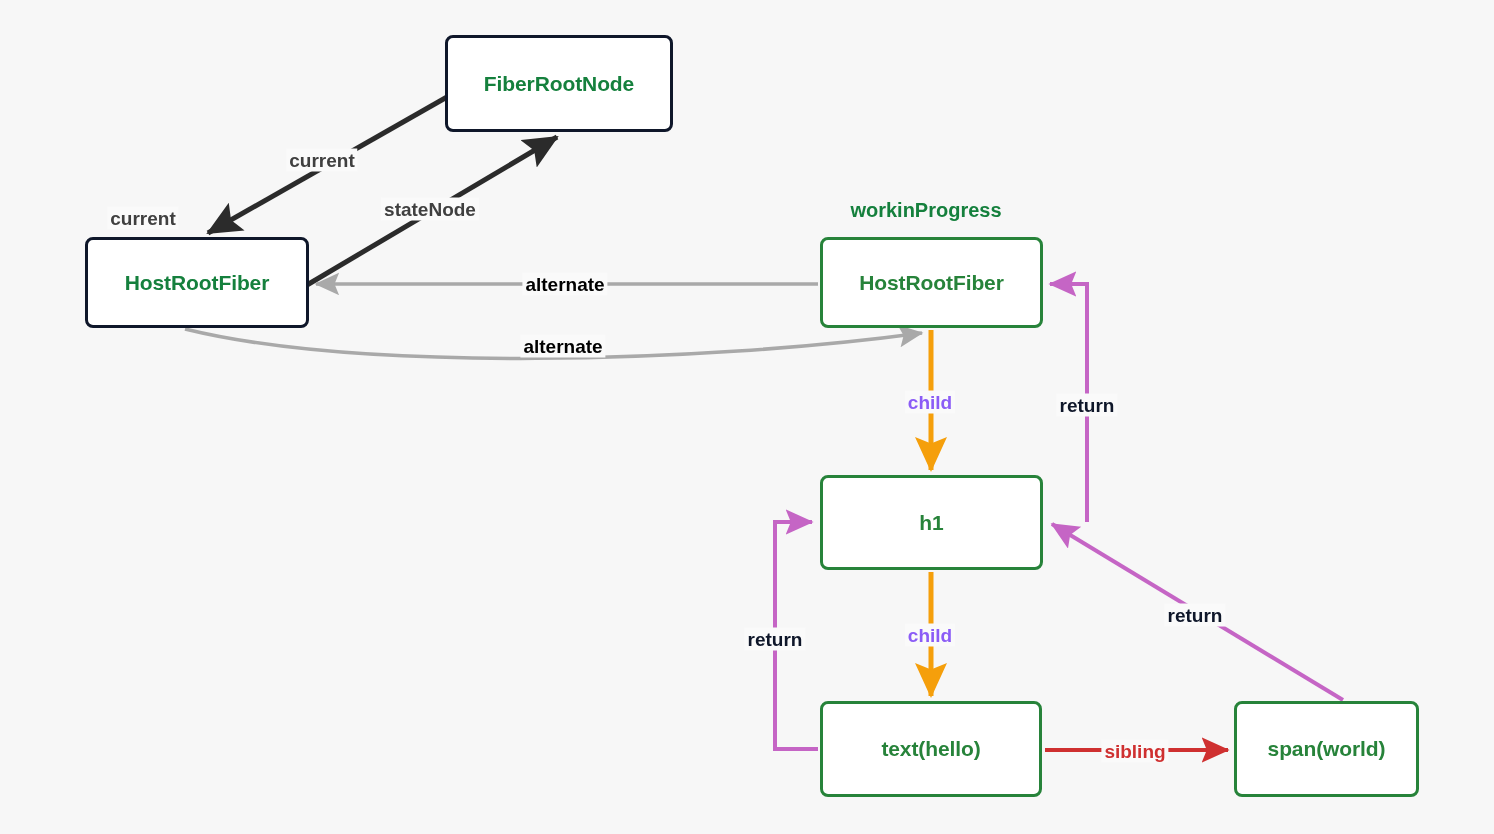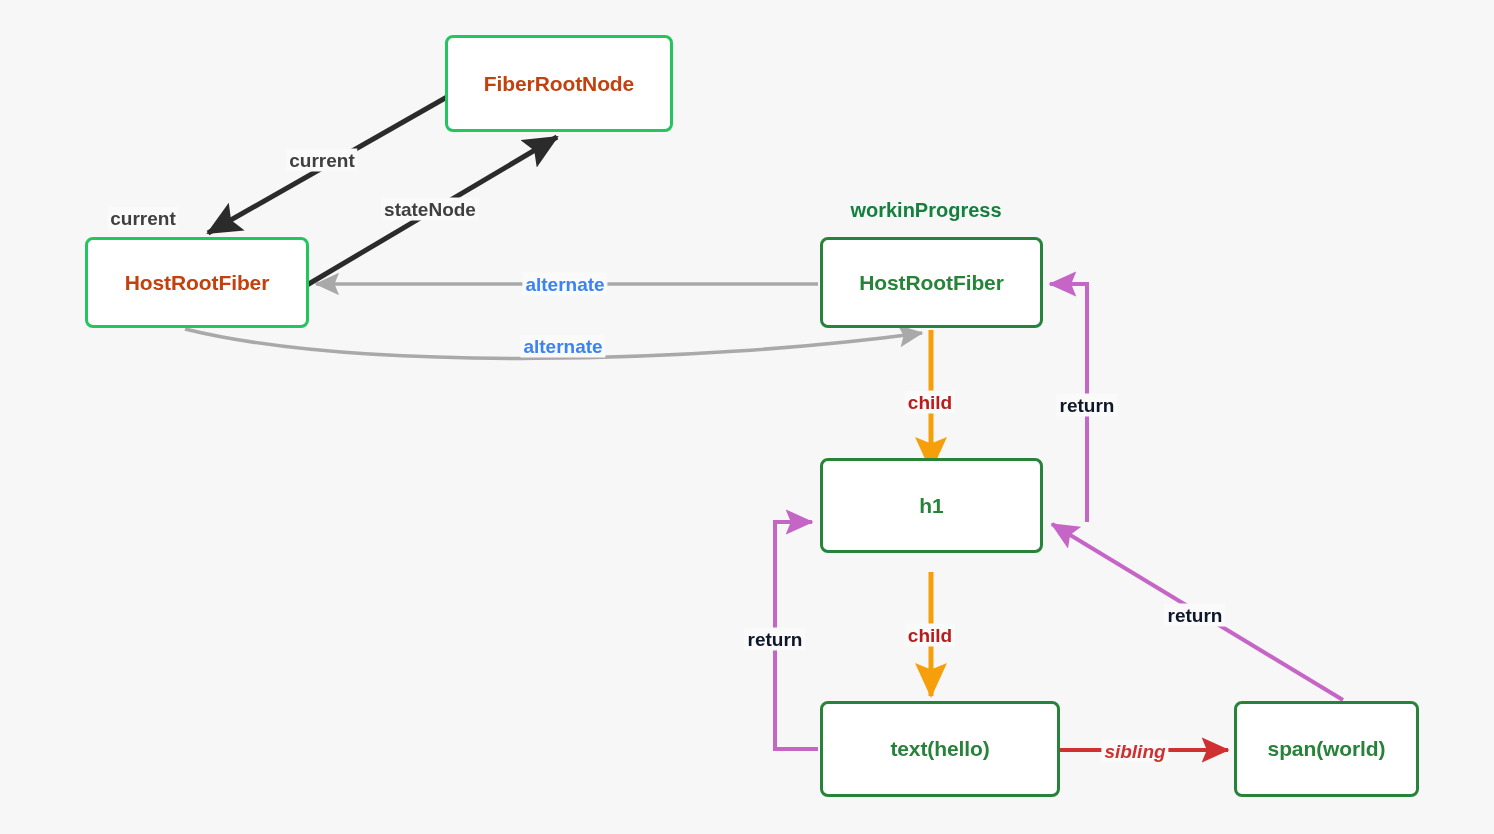--- a/index.html
+++ b/index.html
@@ -33,43 +33,43 @@
     background: #ffffff;
     border-radius: 8px;
     display: flex;
     align-items: center;
     justify-content: center;
     font-weight: bold;
     font-size: 21px;
     letter-spacing: -0.1px;
   }
   .node.black {
-    border: 3px solid #22c55e;
-    color: #c2410c;
+    border: 3px solid #0f172a;
+    color: #15803d;
   }
   .node.green {
     border: 3px solid #27833a;
     color: #27833a;
   }
   
   .elabel {
     position: absolute;
     background: #fafafa;
     font-weight: bold;
     font-size: 19px;
     line-height: 1;
     padding: 2px 3px;
     white-space: nowrap;
     transform: translate(-50%, -50%);
   }
   .elabel.dark    { color: #404040; }
-  .elabel.grey    { color: #3b82f6; }
-  .elabel.orange  { color: #b91c1c; }
+  .elabel.grey    { color: #000000; }
+  .elabel.orange  { color: #8b5cf6; }
   .elabel.purple  { color: #0f172a; }
-  .elabel.red     { color: #cf3030; font-style: italic; }
+  .elabel.red     { color: #cf3030; }
   .grouplabel {
     position: absolute;
     font-weight: bold;
     font-size: 20px;
     color: #15803d;
     white-space: nowrap;
     transform: translate(-50%, 0);
     background: transparent;
   }
 </style>
@@ -125,25 +125,25 @@
   </div>
 
   <div class="node black" style="left:85px; top:237px; width:224px; height:91px;">
     <span>HostRootFiber</span>
   </div>
 
   <div class="node green" style="left:820px; top:237px; width:223px; height:91px;">
     <span>HostRootFiber</span>
   </div>
 
-  <div class="node green" style="left:820px; top:458px; width:223px; height:95px;">
+  <div class="node green" style="left:820px; top:475px; width:223px; height:95px;">
     <span>h1</span>
   </div>
 
-  <div class="node green" style="left:820px; top:701px; width:240px; height:96px;">
+  <div class="node green" style="left:820px; top:701px; width:222px; height:96px;">
     <span>text(hello)</span>
   </div>
 
   <div class="node green" style="left:1234px; top:701px; width:185px; height:96px;">
     <span>span(world)</span>
   </div>
 
   <div class="elabel dark" style="left:322px; top:160px;">current</div>
 
   <div class="elabel dark" style="left:143px; top:218px;">current</div>

